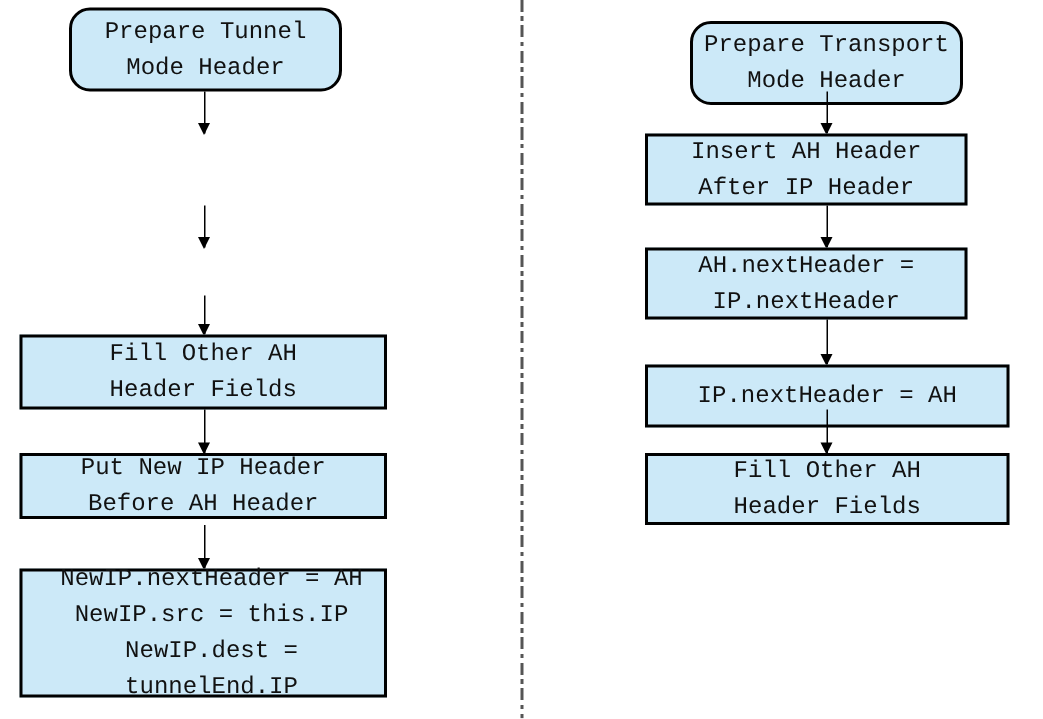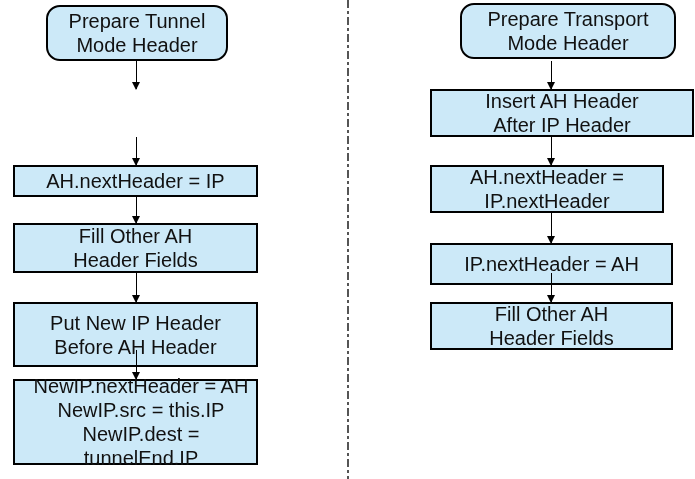--- a/index.html
+++ b/index.html
@@ -32,23 +32,24 @@
   .box {
     position: absolute;
     box-sizing: border-box;
     background: var(--box-fill, #cce9f8);
     border: 2px solid var(--box-border, #000000);
     display: flex;
     align-items: center;
     justify-content: center;
     text-align: center;
     white-space: pre-line;
-    font-size: 20px;
+    font-size: 16px;
     line-height: 24px;
     color: #111111;
+    font-family: Liberation Mono, monospace;
   }
   .box.rounded {
     border-radius: 14px;
   }
   .arrow {
     position: absolute;
     width: 0;
     border-left: 1.5px solid #000000;
   }
   .arrow::after {
@@ -71,49 +72,48 @@
   <div class="divider"></div>
 
   <div class="box rounded" style="left:46px; top:5px; width:182px; height:56px;">Prepare Tunnel
 Mode Header</div>
 
   <div class="arrow" style="left:136px; top:61px; height:28px;"></div>
 
 
   <div class="arrow" style="left:136px; top:137px; height:28px;"></div>
 
-  <div class="box" style="left:13px; top:165px; width:245px; height:32px;">AH.nextHeader = IP</div>
 
   <div class="arrow" style="left:136px; top:197px; height:26px;"></div>
 
   <div class="box" style="left:13px; top:223px; width:245px; height:50px;">Fill Other AH
 Header Fields</div>
 
   <div class="arrow" style="left:136px; top:273px; height:29px;"></div>
 
-  <div class="box" style="left:13px; top:302px; width:245px; height:65px;">Put New IP Header
+  <div class="box" style="left:13px; top:302px; width:245px; height:44px;">Put New IP Header
 Before AH Header</div>
 
   <div class="arrow" style="left:136px; top:350px; height:29px;"></div>
 
   <div class="box" style="left:13px; top:379px; width:245px; height:86px;padding-left:11px;">NewIP.nextHeader = AH
 NewIP.src = this.IP
 NewIP.dest = tunnelEnd.IP</div>
 
-  <div class="box rounded" style="left:460px; top:3px; width:216px; height:56px;">Prepare Transport
+  <div class="box rounded" style="left:460px; top:14px; width:182px; height:56px;">Prepare Transport
 Mode Header</div>
 
   <div class="arrow" style="left:551px; top:61px; height:28px;"></div>
 
-  <div class="box" style="left:430px; top:89px; width:264px; height:48px;">Insert AH Header
+  <div class="box" style="left:430px; top:89px; width:215px; height:48px;">Insert AH Header
 After IP Header</div>
 
   <div class="arrow" style="left:551px; top:137px; height:28px;"></div>
 
-  <div class="box" style="left:430px; top:165px; width:234px; height:48px;">AH.nextHeader =
+  <div class="box" style="left:430px; top:165px; width:215px; height:48px;">AH.nextHeader =
 IP.nextHeader</div>
 
   <div class="arrow" style="left:551px; top:213px; height:30px;"></div>
 
   <div class="box" style="left:430px; top:243px; width:243px; height:42px;">IP.nextHeader = AH</div>
 
   <div class="arrow" style="left:551px; top:273px; height:29px;"></div>
 
   <div class="box" style="left:430px; top:302px; width:243px; height:48px;">Fill Other AH
 Header Fields</div>

